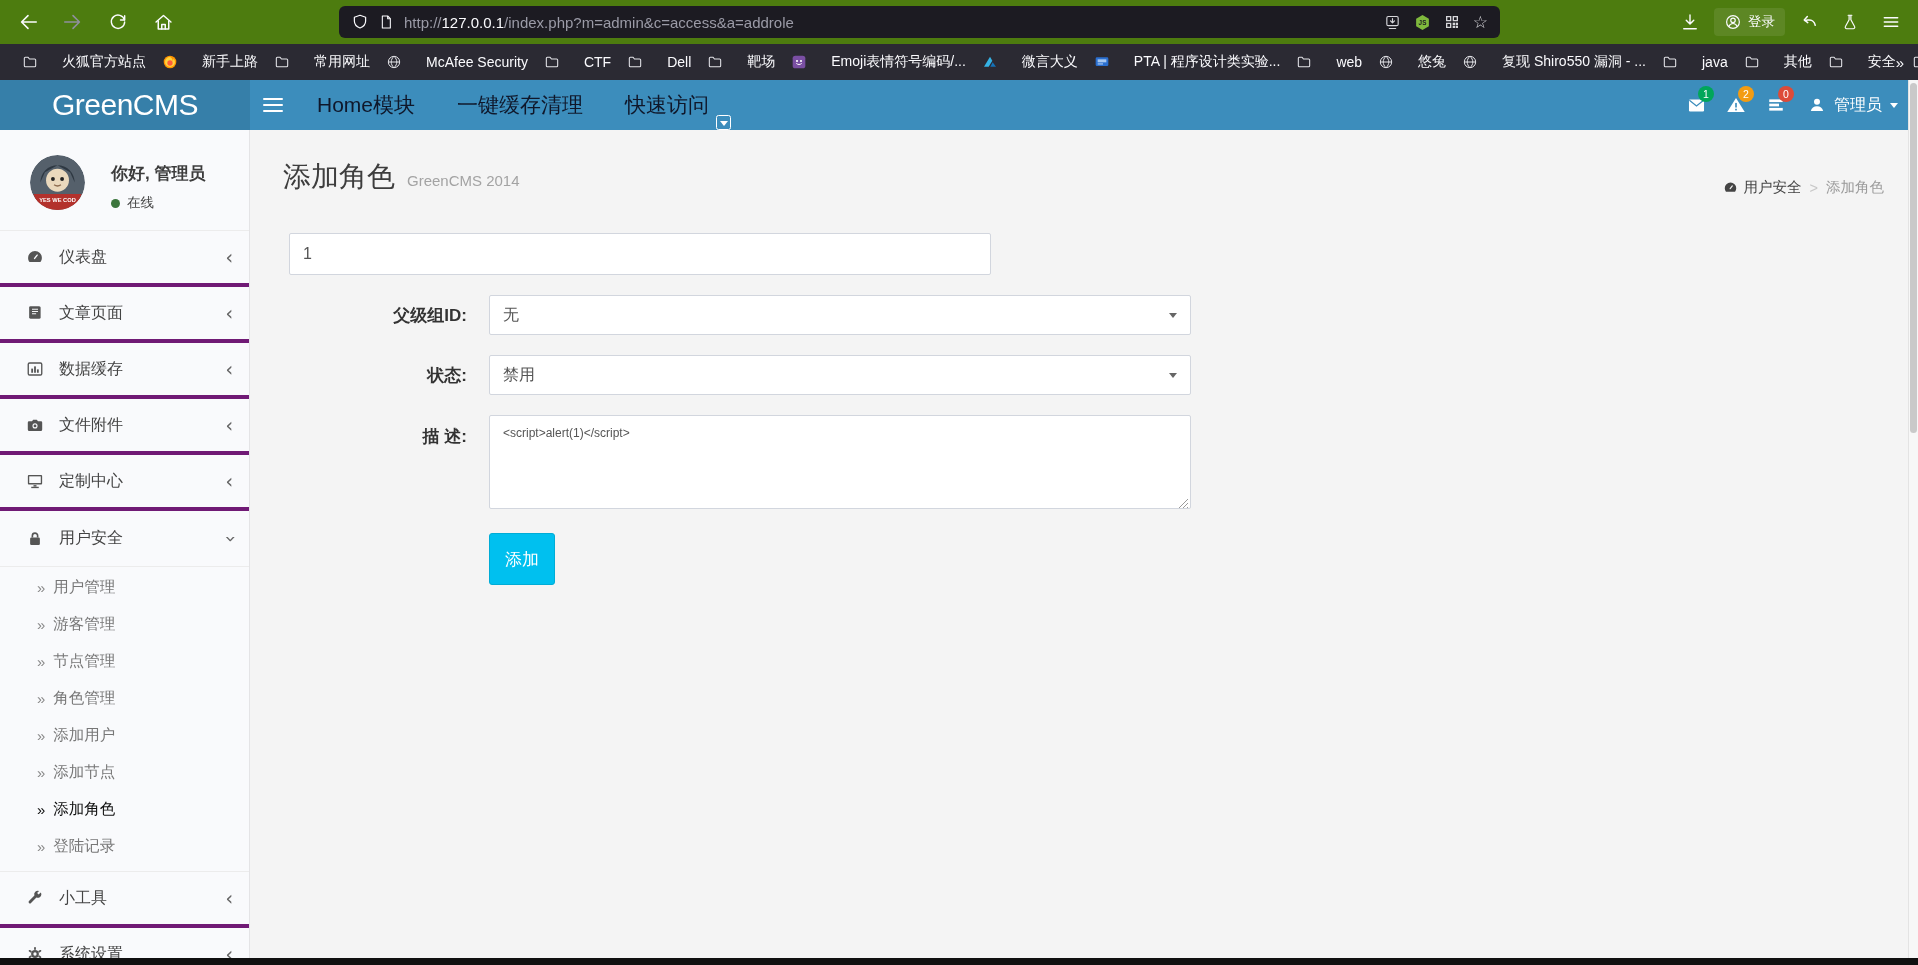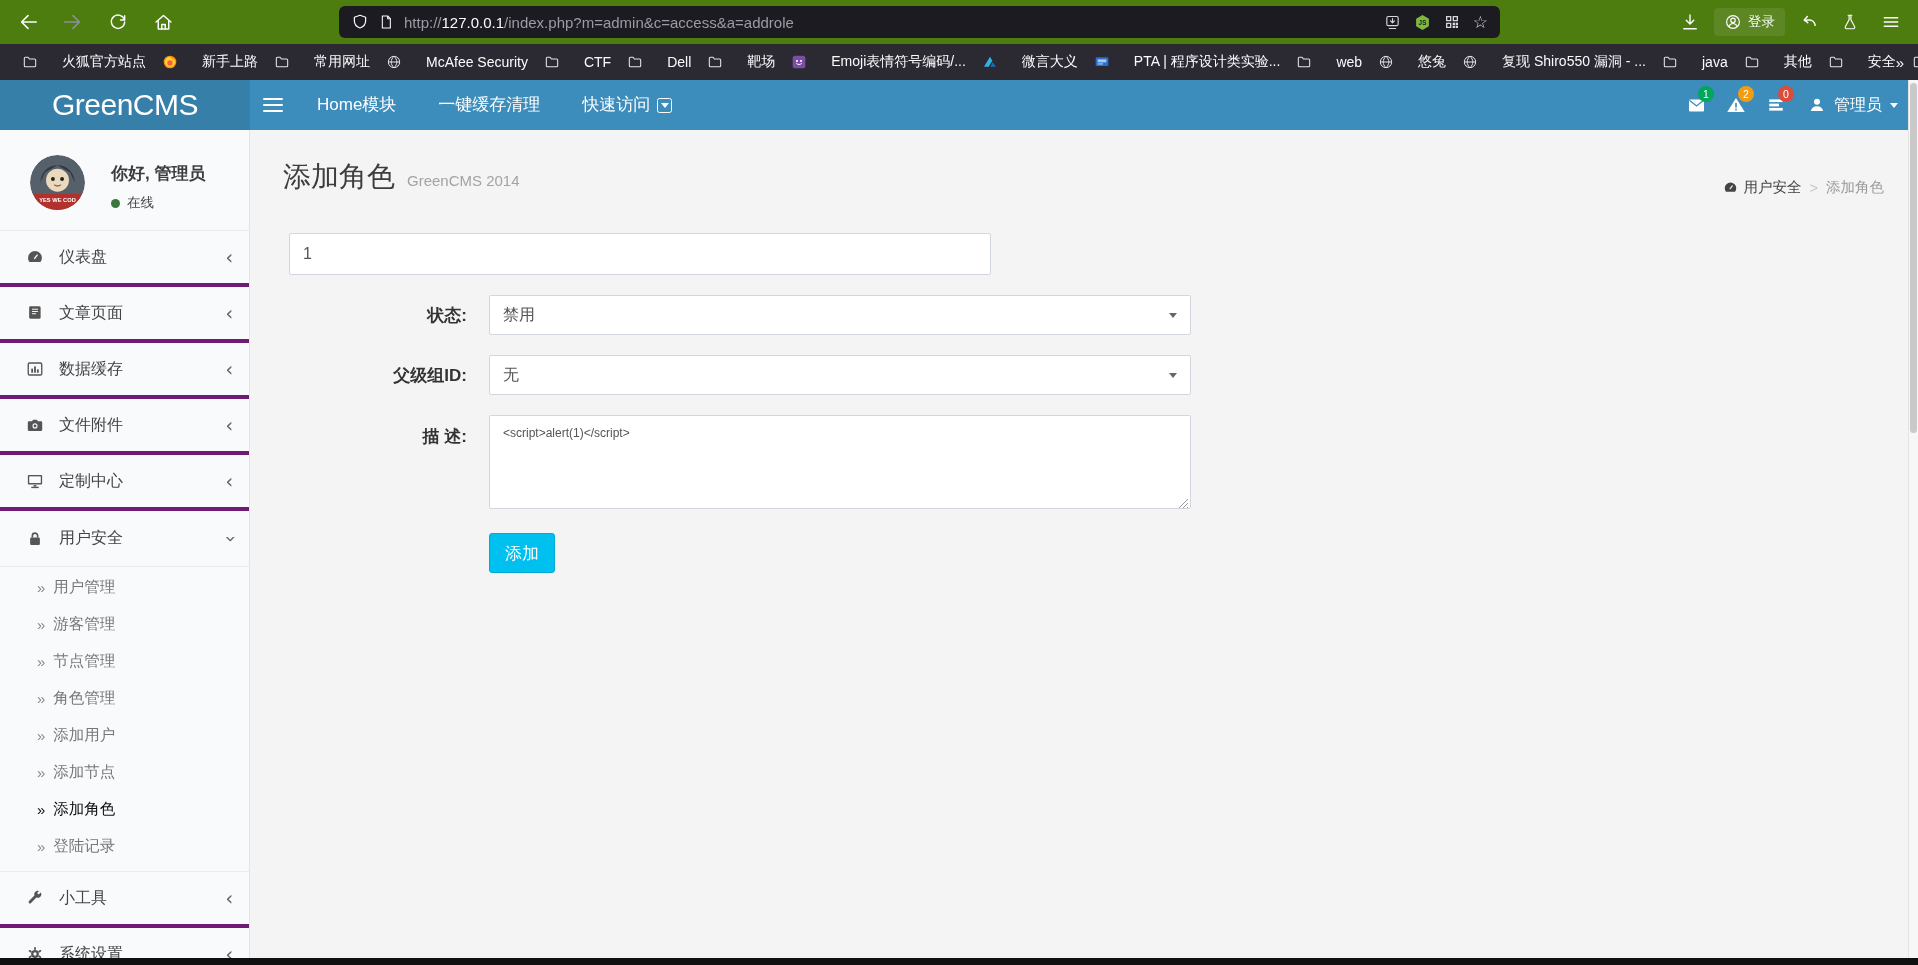--- a/index.html
+++ b/index.html
@@ -22,21 +22,21 @@
   .bookmarks-bar { position:absolute; top:44px; left:0; right:0; height:36px; background:#2b2a33; display:flex; align-items:center; padding-left:14px; }
   .bm-item { display:flex; align-items:center; gap:24px; padding:4px 8px; border-radius:4px; color:#fbfbfe; font-size:14px; white-space:nowrap; }
   .bm-overflow { position:absolute; right:14px; color:#fbfbfe; font-size:15px; }
 
   
   .gc-navbar { position:absolute; top:80px; left:0; right:0; height:50px; background:#3c8dbc; }
   .gc-brand { position:absolute; left:0; top:0; width:250px; height:50px; background:#367fa9; color:#fff; font-size:30px; font-weight:400; display:flex; align-items:center; justify-content:center; letter-spacing:-.5px; }
   .gc-left { position:absolute; left:250px; top:0; height:50px; display:flex; align-items:center; }
   .sidebar-toggle { width:46px; height:50px; display:flex; flex-direction:column; justify-content:center; align-items:center; gap:3.5px; }
   .sidebar-toggle i { width:20px; height:2.6px; background:#fff; border-radius:1px; }
-  .gc-link { color:#ffffff; font-size:17px; line-height:50px; padding:0 21px; white-space:nowrap; display:flex; align-items:center; gap:7px; }
+  .gc-link { color:#0f172a; font-size:21px; line-height:50px; padding:0 21px; white-space:nowrap; display:flex; align-items:flex-end; gap:7px; }
   .qa-icon { width:15px; height:15px; border:1.6px solid #fff; border-radius:2.5px; display:inline-flex; align-items:center; justify-content:center; }
   .qa-icon i { width:0; height:0; border-left:4px solid transparent; border-right:4px solid transparent; border-top:5px solid #fff; margin-top:1px; }
   .gc-right { position:absolute; right:14px; top:0; height:50px; display:flex; align-items:center; }
   .nav-icon-btn { position:relative; width:40px; height:50px; display:flex; align-items:center; justify-content:center; }
   .badge { position:absolute; top:6px; right:2px; min-width:16px; height:16px; border-radius:8px; color:#fff; font-size:10.5px; line-height:16px; text-align:center; padding:0 4px; }
   .badge.green { background:#00a65a; }
   .badge.yellow { background:#f39c12; }
   .badge.red { background:#dd4b39; }
   .user-menu { display:flex; align-items:center; gap:8px; color:#fff; font-size:16px; padding:0 6px 0 12px; height:59px; }
   .caret-down { width:0; height:0; border-left:4.5px solid transparent; border-right:4.5px solid transparent; border-top:5px solid #fff; }
@@ -76,21 +76,21 @@
   .gc-form { position:absolute; left:30px; top:103px; }
   .form-row { display:flex; margin-bottom:20px; }
   .form-label { width:200px; text-align:right; padding-right:14px; padding-top:10px; font-weight:bold; font-size:17px; color:#333; flex:0 0 auto; }
   .ctrl-col { margin-left:8px; width:702px; }
   .text-input { width:702px; height:42px; background:#fff; border:1px solid #d2d6de; border-radius:2px; font-size:16px; color:#555; padding:0 13px; font-family:"Liberation Sans","DejaVu Sans",sans-serif; }
   .select { position:relative; width:702px; height:40px; background:#fff; border:1px solid #d2d6de; border-radius:2px; font-size:16px; color:#555; display:flex; align-items:center; padding:0 13px; }
   .select-caret { position:absolute; right:13px; top:17px; width:0; height:0; border-left:4.5px solid transparent; border-right:4.5px solid transparent; border-top:5.5px solid #666; }
   .ta-wrap { position:relative; width:702px; }
   .textarea { width:702px; height:94px; background:#fff; border:1px solid #d2d6de; border-radius:2px; font-size:12px; color:#555; padding:9px 13px; resize:none; font-family:"Liberation Sans","DejaVu Sans",sans-serif; line-height:1.4; }
   .resize-handle { position:absolute; right:2px; bottom:4px; }
-  .btn-add { margin-left:208px; width:66px; height:40px; background:#00c0ef; border:1px solid #00acd6; border-radius:3px; color:#fff; font-size:17px; font-family:"Liberation Sans","DejaVu Sans",sans-serif; cursor:pointer; }
+  .btn-add { margin-left:208px; width:66px; height:52px; background:#00c0ef; border:1px solid #00acd6; border-radius:3px; color:#fff; font-size:17px; font-family:"Liberation Sans","DejaVu Sans",sans-serif; cursor:pointer; }
 
   
   .page-scrollbar { position:absolute; top:80px; right:0; width:10px; bottom:7px; background:#f7f7f7; border-left:1px solid #e3e3e3; }
   .scroll-thumb { position:absolute; top:3px; left:1px; width:7px; height:350px; background:#c9c9c9; border-radius:4px; }
   .bottom-strip { position:absolute; left:0; right:0; bottom:0; height:7px; background:#101010; }
 </style>
 </head>
 <body>
 
 <div class="chrome-toolbar">
@@ -528,33 +528,33 @@
       <span class="bc-current">添加角色</span>
     </div>
 
     <div class="gc-form">
       <div class="form-row">
         <div class="ctrl-col">
           <input class="text-input" type="text" value="1" style="">
         </div>
       </div>
       <div class="form-row">
+        <div class="form-label" style="padding-top:9px">父级组ID:</div>
+        <div class="ctrl-col">
+          <div class="select">
+            <span>无</span>
+            <span class="select-caret"></span>
+          </div>
+        </div>
+      </div>
+      <div class="form-row">
         <div class="form-label" style="padding-top:9px">状态:</div>
         <div class="ctrl-col">
           <div class="select">
             <span>禁用</span>
-            <span class="select-caret"></span>
-          </div>
-        </div>
-      </div>
-      <div class="form-row">
-        <div class="form-label" style="padding-top:9px">父级组ID:</div>
-        <div class="ctrl-col">
-          <div class="select">
-            <span>无</span>
             <span class="select-caret"></span>
           </div>
         </div>
       </div>
       <div class="form-row">
         <div class="form-label">描 述:</div>
         <div class="ctrl-col ta-wrap">
           <textarea class="textarea" style="">&lt;script&gt;alert(1)&lt;/script&gt;</textarea>
           <svg class="resize-handle" width="11" height="11" viewBox="0 0 11 11">
               <path d="M10 1L1 10M10 5L5 10M10 9l-1 1" stroke="#9a9a9a" stroke-width="1"></path>

